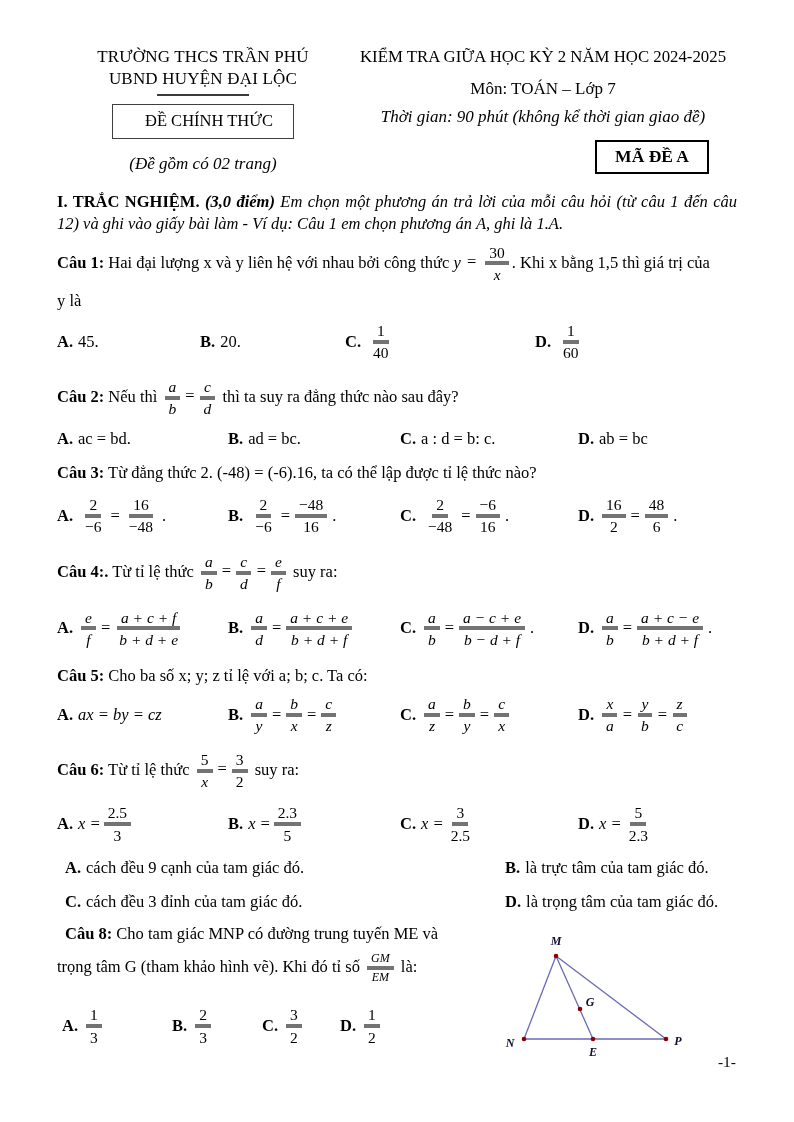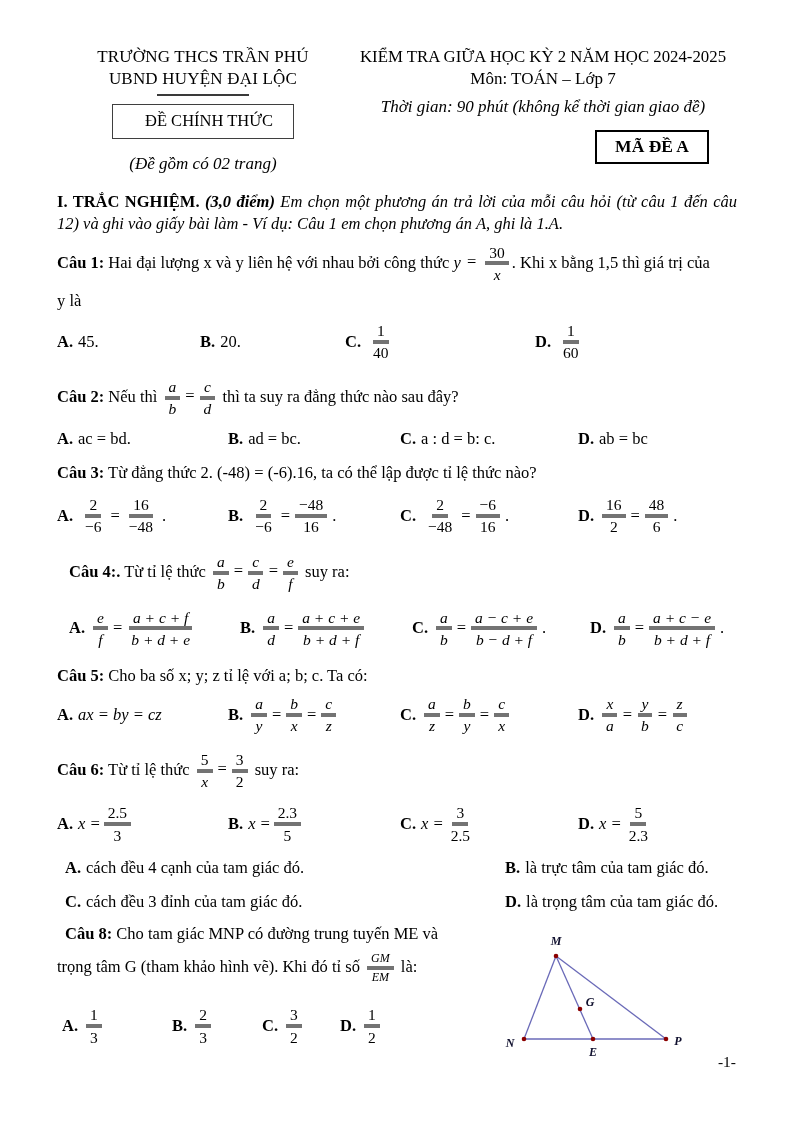--- a/index.html
+++ b/index.html
@@ -15,21 +15,21 @@
 
   
   .hdr { display: flex; }
   .hdr-left { width: 292px; text-align: center; flex-shrink: 0; }
   .hdr-right { flex: 1; text-align: center; }
   .org-line { font-size: 17px; letter-spacing: .2px; }
   .org-rule { width: 92px; border-bottom: 2px solid #3a3a3a; margin: 3px auto 8px auto; }
   .box-official { display: inline-block; border: 1.6px solid #3f3f3f; padding: 5px 20px 6px 32px; font-size: 16.5px; }
   .pages-note { font-style: italic; margin-top: 14px; font-size: 17px; }
   .exam-title { font-size: 16.8px; }
-  .subject-line { font-size: 17px; margin-top: 0; }
+  .subject-line { font-size: 17px; margin-top: 10px; }
   .time-line { font-style: italic; font-size: 17px; margin-top: 5px; }
   .code-row { text-align: right; margin-top: 12px; padding-right: 28px; }
   .box-code { display: inline-block; border: 2px solid #000; padding: 3px 18px 4px 18px; font-weight: bold; font-size: 17.5px; }
 
   
   .section-intro { margin-top: 16px; text-align: justify; }
   .sec-h { font-weight: bold; }
   .sec-pts { font-weight: bold; font-style: italic; }
   .sec-ins { font-style: italic; }
 
@@ -232,21 +232,21 @@
           <span class="meq">=</span>
           <span class="frac">
             <span class="num">48</span>
             <span class="den">6</span>
           </span>
           <span class="tail">.</span>
         </span>
     </div>
   </div>
 
-  <div class="q" style="margin-top:15px;margin-left:12px;">
+  <div class="q" style="margin-top:15px;">
     <div class="stem">
       <span class="q-label">Câu 4:.</span>
       <span>Từ tỉ lệ thức</span>
       <span class="frac it">
           <span class="num">a</span>
           <span class="den">b</span>
         </span><span class="meq">=</span><span class="frac it">
           <span class="num">c</span>
           <span class="den">d</span>
         </span><span class="meq">=</span><span class="frac it">
@@ -421,21 +421,21 @@
             <span class="den">2.3</span>
           </span>
         </span>
     </div>
   </div>
 
   <div class="q" style="margin-top:12px;">
     <div class="opts opts-2col">
       <span class="opt">
           <b class="okey">A.</b>
-          <span>cách đều 4 cạnh của tam giác đó.</span>
+          <span>cách đều 9 cạnh của tam giác đó.</span>
         </span>
       <span class="opt">
           <b class="okey">B.</b>
           <span>là trực tâm của tam giác đó.</span>
         </span>
     </div>
     <div class="opts opts-2col">
       <span class="opt">
           <b class="okey">C.</b>
           <span>cách đều 3 đỉnh của tam giác đó.</span>

